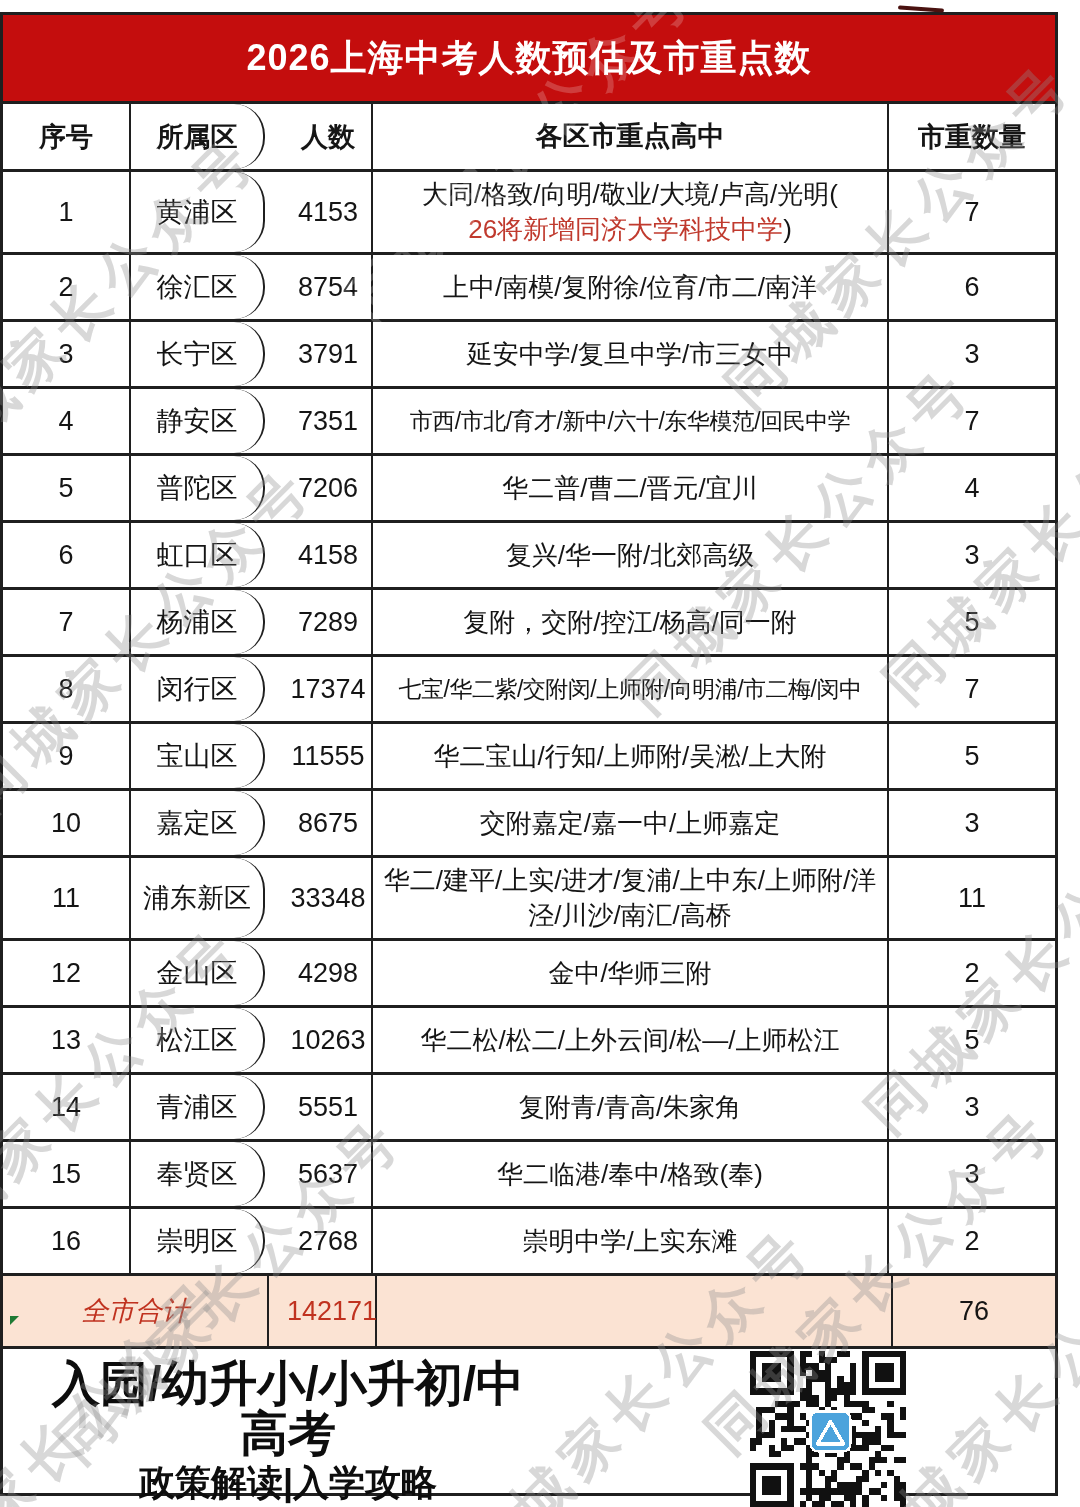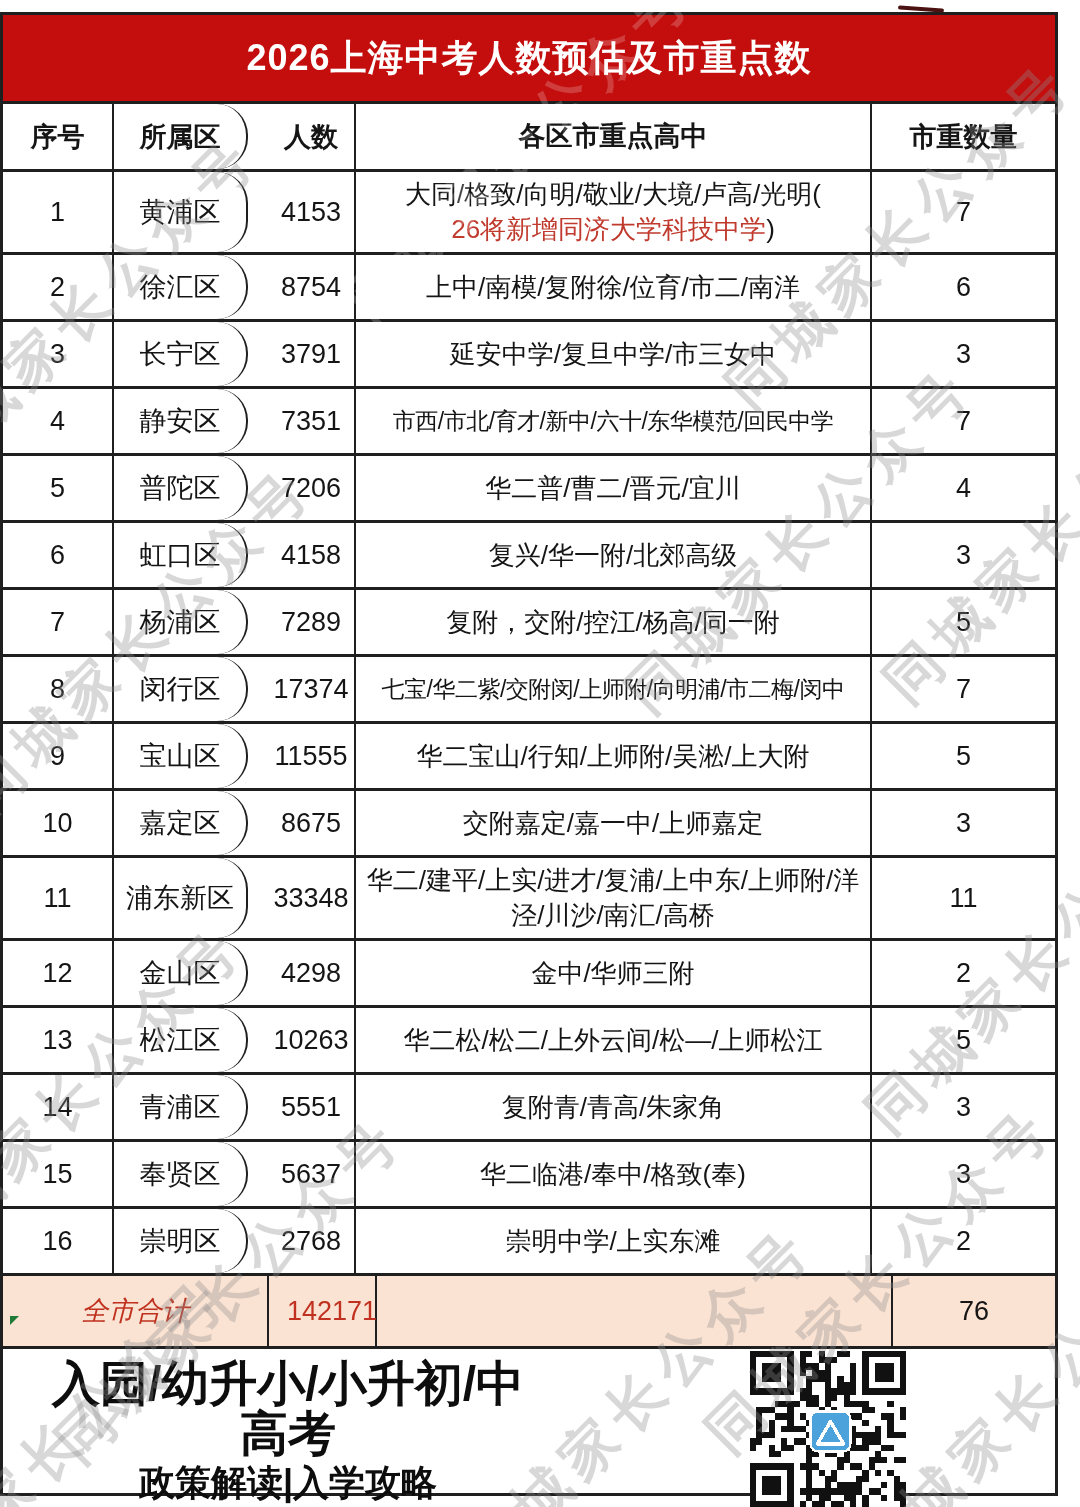--- a/index.html
+++ b/index.html
@@ -25,21 +25,21 @@
     display:flex;align-items:center;justify-content:center;
     border-bottom:3px solid var(--border);
   }
   .banner-title{color:#fff;font-size:36px;font-weight:700;letter-spacing:1px;}
   .tr{display:flex;border-bottom:3px solid var(--border);min-height:64px;}
   .td{
     border-right:2px solid var(--border);box-sizing:border-box;
     display:flex;align-items:center;justify-content:center;
     text-align:center;font-size:27px;padding:2px 4px;
   }
-  .c-no{width:111px;}
+  .c-no{width:128px;}
   .c-district{width:134px;border-radius:31px;}
   .c-count{width:108px;padding-left:24px;}
   .c-schools{width:516px;font-size:26px;line-height:35px;flex-wrap:wrap;padding:5px 8px;}
   .c-key{flex:1;border-right:none;}
   .thead .td{font-weight:700;}
   .thead{min-height:65px;}
   .tight{font-size:23px;letter-spacing:-0.5px;}
   .red{color:var(--row1-red);}
   .total-row{background:var(--total-row-bg);min-height:70px;}
   .total-merged{width:266px;color:var(--accent-red-text);font-style:italic;}

